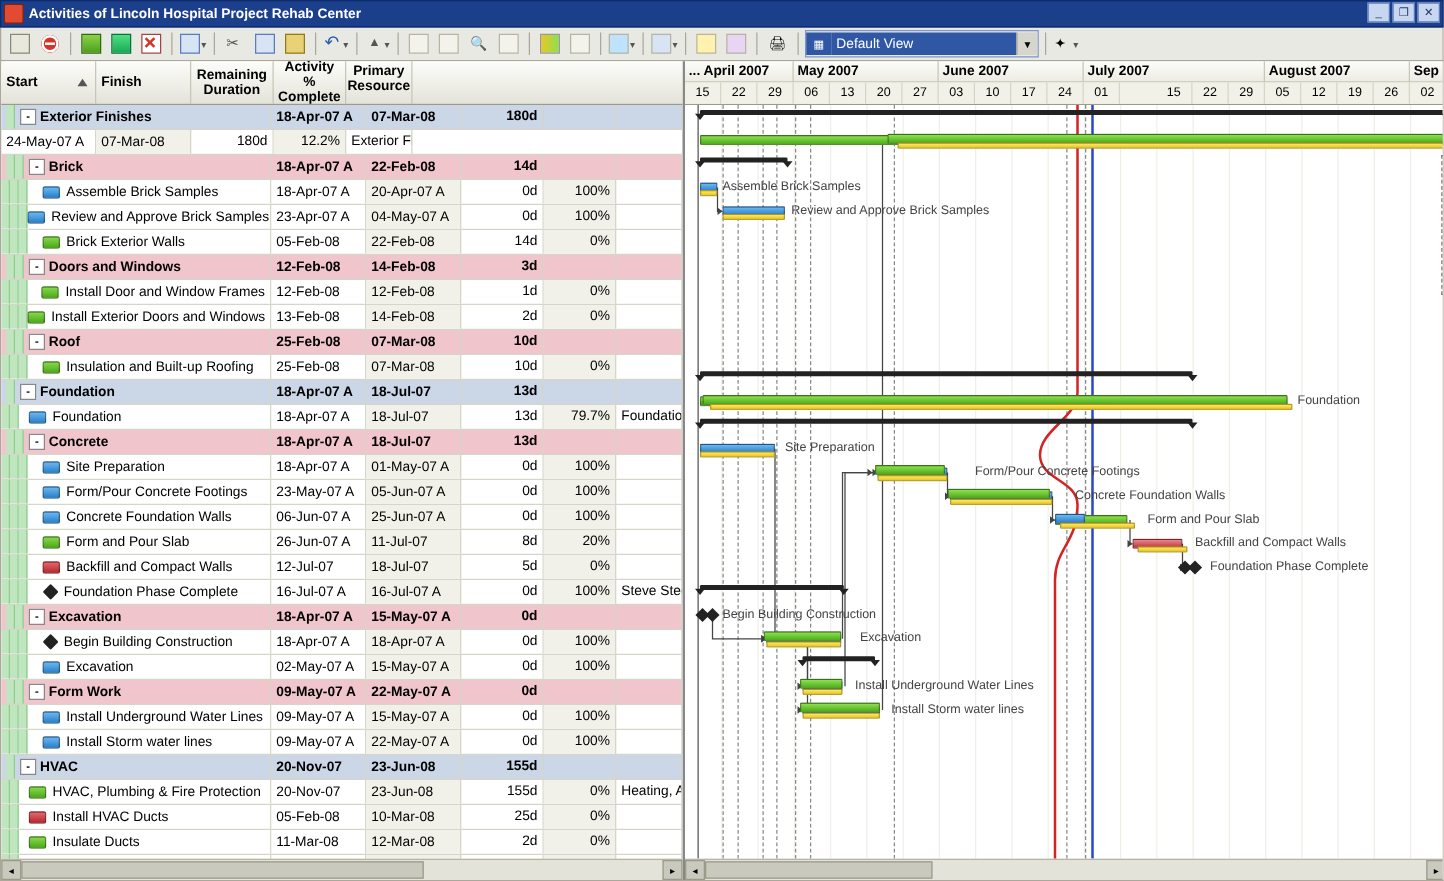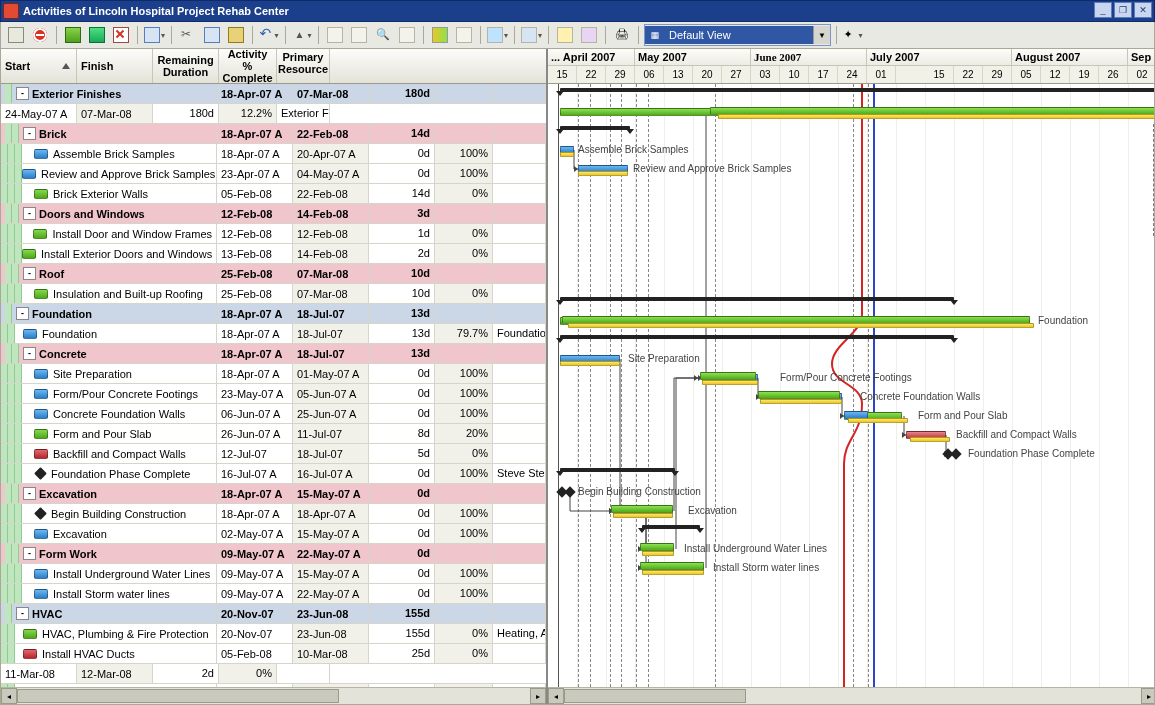--- a/index.html
+++ b/index.html
@@ -684,20 +684,29 @@
               <span class="ticon ic-red"></span>
               <span>Install HVAC Ducts</span>
             </div>
             <div class="cell c-start">05-Feb-08</div>
             <div class="cell c-finish alt">10-Mar-08</div>
             <div class="cell c-rem c-rem-v">25d</div>
             <div class="cell c-pct c-rem-v alt">0%</div>
             <div class="cell c-res"></div>
           </div>
           <div class="row act">
+            <div class="cell c-wbs">
+              <span class="indent">
+                <span class="stripe"></span>
+                <span class="stripe"></span>
+              </span>
+              <span style="width: 8px; display: inline-block;"></span>
+              <span class="ticon ic-green"></span>
+              <span>Insulate Ducts</span>
+            </div>
             <div class="cell c-start">11-Mar-08</div>
             <div class="cell c-finish alt">12-Mar-08</div>
             <div class="cell c-rem c-rem-v">2d</div>
             <div class="cell c-pct c-rem-v alt">0%</div>
             <div class="cell c-res"></div>
           </div>
           <div class="row act">
             <div class="cell c-wbs">
               <span class="indent">
                 <span class="stripe"></span>
@@ -719,21 +728,21 @@
      </div>
    </div>
 
    <div class="right">
      <div class="rightwrap">
        <div class="rightmain">
          <div class="thdr">
            <div class="mrow" id="mrow">
                 <div class="mcell" style="width: 87px;">... April 2007</div>
                 <div class="mcell" style="width: 116px;">May 2007</div>
-                <div class="mcell" style="width: 116px; font-family: Liberation Serif, serif;">June 2007</div>
+                <div class="mcell" style="width: 116px;">June 2007</div>
                 <div class="mcell" style="width: 145px;">July 2007</div>
                 <div class="mcell" style="width: 116px;">August 2007</div>
                 <div class="mcell" style="width: 29px;">Sep</div>
               </div>
            <div class="drow" id="drow">
                 <div class="dcell" style="width: 29px;">15</div>
                 <div class="dcell" style="width: 29px;">22</div>
                 <div class="dcell" style="width: 29px;">29</div>
                 <div class="dcell" style="width: 29px;">06</div>
                 <div class="dcell" style="width: 29px;">13</div>

